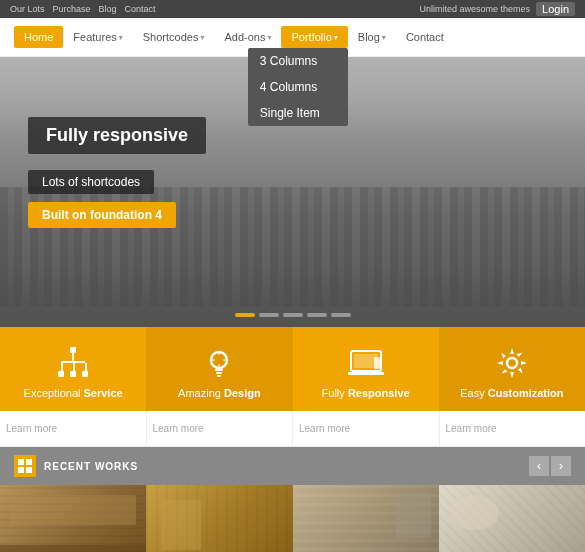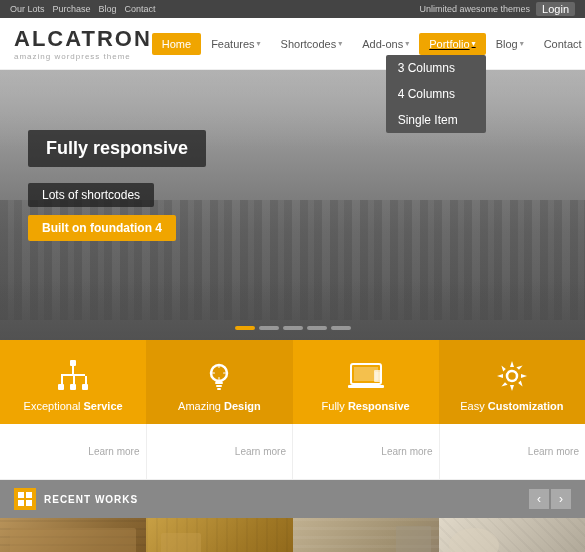--- a/index.html
+++ b/index.html
@@ -18,21 +18,21 @@
     .logo-title { font-size: 22px; font-weight: bold; color: #333; letter-spacing: 2px; }
     .logo-subtitle { font-size: 8px; color: #aaa; letter-spacing: 1px; }
 
     
     .nav { display: flex; align-items: center; gap: 0; position: relative; }
     .nav-item { padding: 5px 10px; font-size: 11px; color: #555; cursor: pointer; display: flex; align-items: center; gap: 2px; white-space: nowrap; }
     .nav-item.active { background: #f0a500; color: #fff; border-radius: 2px; }
     .nav-arrow { font-size: 8px; color: #999; }
 
     
-    .nav-dropdown { position: relative; text-decoration: underline; }
+    .nav-dropdown { position: relative; }
     .dropdown-menu { position: absolute; top: 100%; right: 0; background: #555; min-width: 100px; z-index: 100; border-radius: 2px; }
     .dropdown-menu .dropdown-item { padding: 6px 12px; color: #fff; font-size: 12px; cursor: pointer; white-space: nowrap; }
 
     
     .hero { position: relative; width: 100%; height: 270px; background: #888; overflow: hidden; }
 
     .hero-content { position: absolute; top: 60px; left: 28px; }
     .hero-badge { background: rgba(30,30,30,0.75); color: #fff; padding: 8px 18px; font-size: 18px; font-weight: bold; display: inline-block; margin-bottom: 8px; border-radius: 2px; }
     .hero-badge2 { background: rgba(30,30,30,0.75); color: #fff; padding: 5px 14px; font-size: 12px; display: inline-block; margin-bottom: 8px; border-radius: 2px; margin-top: 8px; }
     .hero-badge3 { background: #f0a500; color: #fff; padding: 6px 14px; font-size: 12px; font-weight: bold; display: inline-block; border-radius: 2px; cursor: pointer; }
@@ -46,21 +46,21 @@
     .features { display: flex; width: 100%; }
     .feature-box { flex: 1; background: #f0a500; padding: 18px 10px 12px; text-align: center; display: flex; flex-direction: column; align-items: center; gap: 6px; }
     .feature-box.alt { background: #e09800; }
     .feature-icon { width: 36px; height: 36px; display: flex; align-items: center; justify-content: center; }
     .feature-icon svg { fill: #fff; }
     .feature-title { font-size: 11px; color: #fff; }
     .feature-title strong { font-weight: bold; }
 
     
     .learn-section { display: flex; background: #fff; border-bottom: 1px solid #eee; }
-    .learn-item { flex: 1; text-align: right; padding: 22px 6px; font-size: 10px; color: #aaa; border-right: 1px solid #eee; cursor: pointer; }
+    .learn-item { flex: 1; text-align: left; padding: 12px 6px; font-size: 10px; color: #aaa; border-right: 1px solid #eee; cursor: pointer; }
     .learn-item:last-child { border-right: none; }
 
     
     .recent-header { background: #888; color: #fff; padding: 8px 14px; display: flex; align-items: center; justify-content: space-between; }
     .recent-label { font-size: 10px; font-weight: bold; letter-spacing: 1px; display: flex; align-items: center; gap: 8px; }
     .recent-icon-wrap { background: #f0a500; width: 22px; height: 22px; display: flex; align-items: center; justify-content: center; }
     .recent-arrows { display: flex; gap: 2px; }
     .recent-arrow { background: #aaa; color: #fff; width: 20px; height: 20px; display: flex; align-items: center; justify-content: center; font-size: 12px; cursor: pointer; }
 
     
@@ -109,24 +109,20 @@
     <a>Blog</a>
     <a>Contact</a>
   </div>
   <div class="top-bar-right">
     <span>Unlimited awesome themes</span>
     <span class="top-bar-btn">Login</span>
   </div>
 </div>
 
 <div class="header">
-  <div class="logo-area">
-    <div class="logo-title">ALCATRON</div>
-    <div class="logo-subtitle">amazing wordpress theme</div>
-  </div>
 
   <nav class="nav">
     <div class="nav-item active">Home</div>
     <div class="nav-item">
       <span>Features</span>
       <span class="nav-arrow">▾</span>
     </div>
     <div class="nav-item">
       <span>Shortcodes</span>
       <span class="nav-arrow">▾</span>

